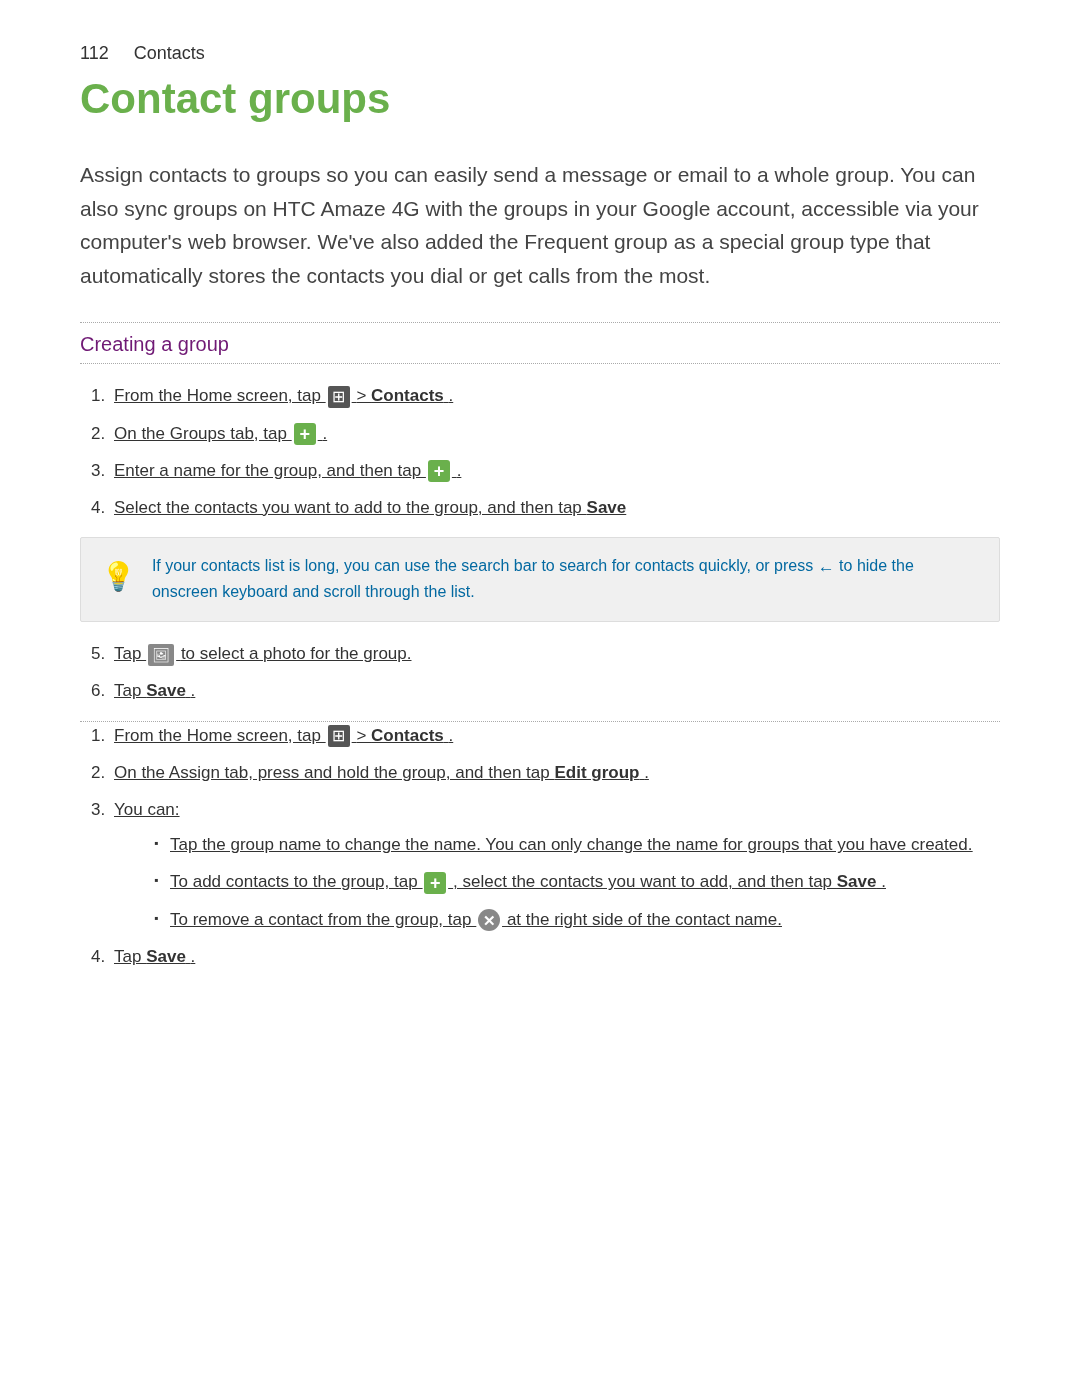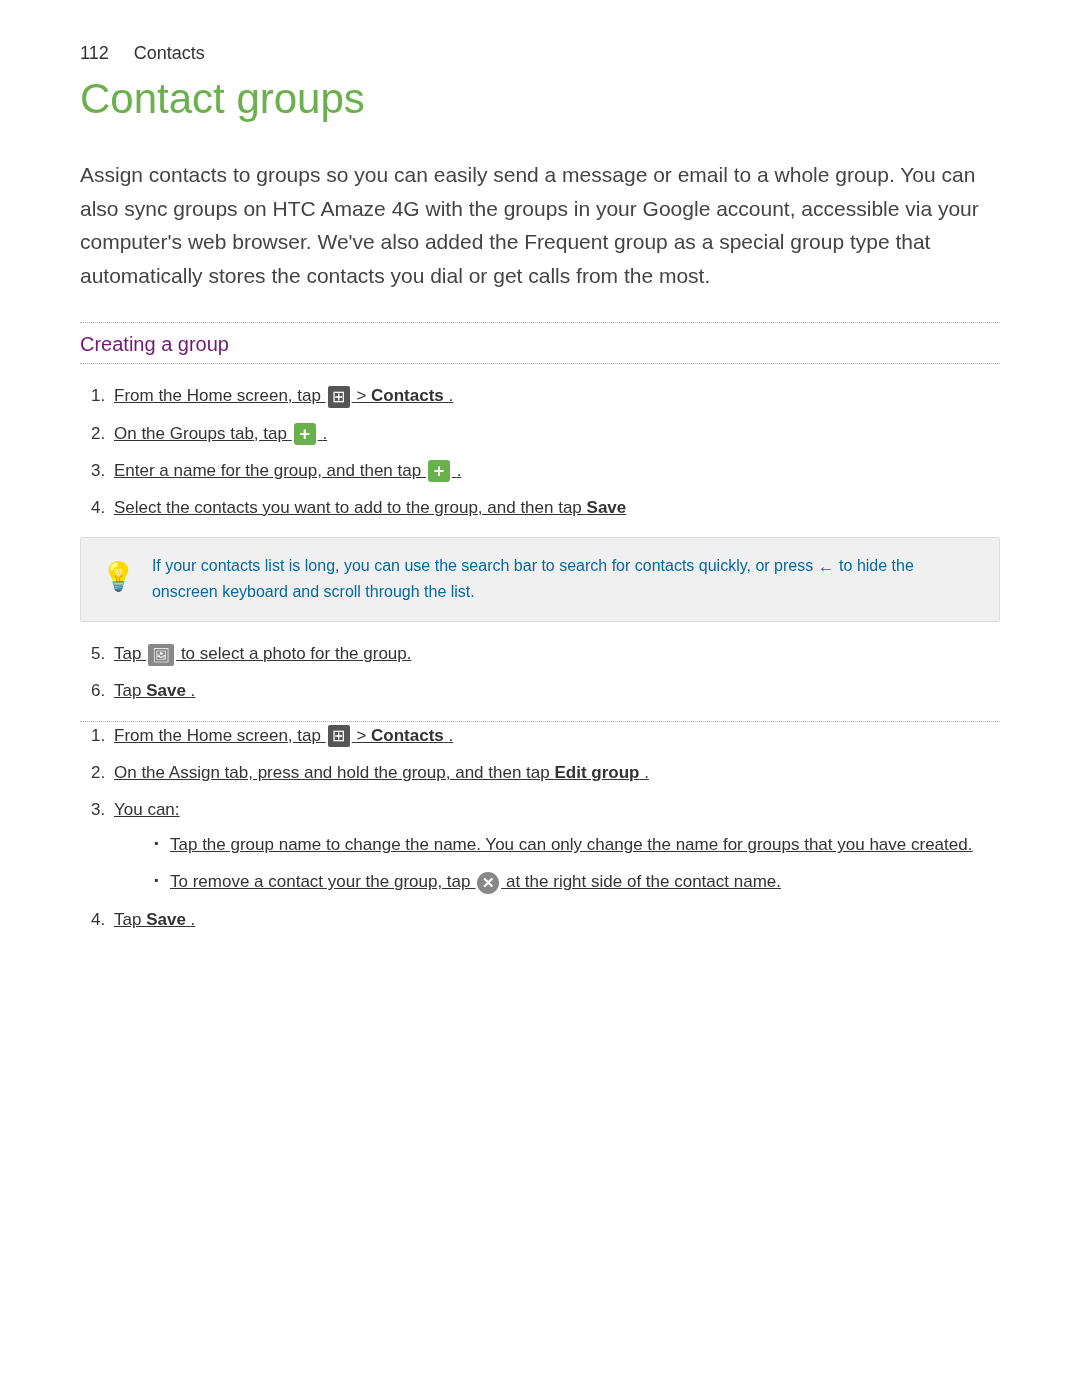--- a/index.html
+++ b/index.html
@@ -14,21 +14,21 @@
       width: 1080px;
       min-height: 1397px;
       padding: 40px 80px 60px 80px;
       color: #333333;
       font-size: 18px;
       line-height: 1.5;
     }
 
     h1.page-title {
       font-size: 42px;
-      font-weight: normal;
+      font-weight: bold;
       color: #6ab04c;
       margin-bottom: 28px;
     }
 
     .intro-text {
       font-size: 21px;
       color: #444444;
       line-height: 1.6;
       margin-bottom: 30px;
     }
@@ -266,21 +266,28 @@
       <span class="bold">Edit group</span>
       <span>.</span>
     </li>
     <li>
       <span>You can:</span>
       <ul class="sub-list">
         <li>
           <span>Tap the group name to change the name. You can only change the name for groups that you have created.</span>
         </li>
         <li>
-          <span>To remove a contact your the group, tap </span>
+          <span>To add contacts to the group, tap </span>
+          <span class="inline-icon-plus">+</span>
+          <span>, select the contacts you want to add, and then tap </span>
+          <span class="bold">Save</span>
+          <span>.</span>
+        </li>
+        <li>
+          <span>To remove a contact from the group, tap </span>
           <span class="inline-icon-x">✕</span>
           <span> at the right side of the contact name.</span>
         </li>
       </ul>
     </li>
     <li>
       <span>Tap </span>
       <span class="bold">Save</span>
       <span>.</span>
     </li>

